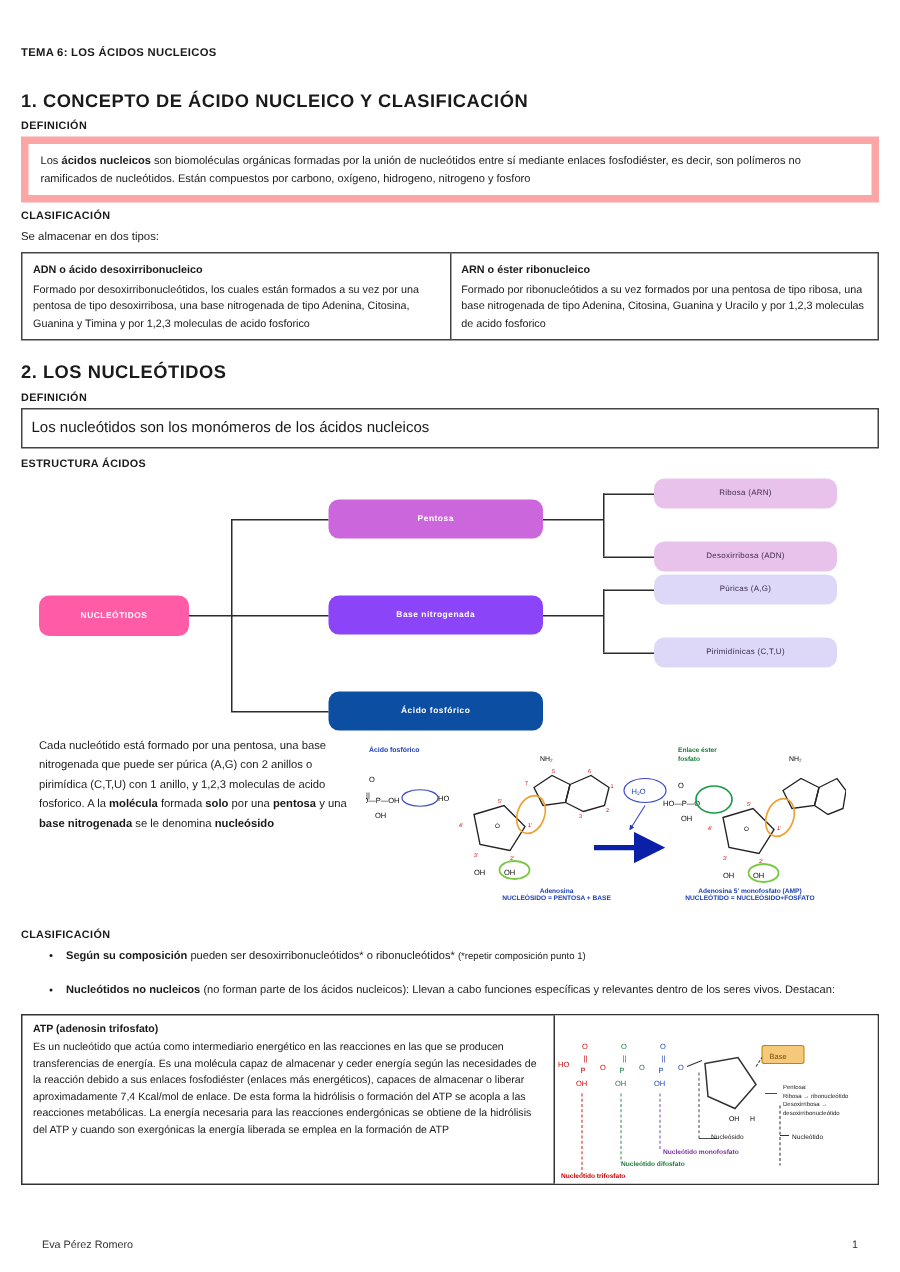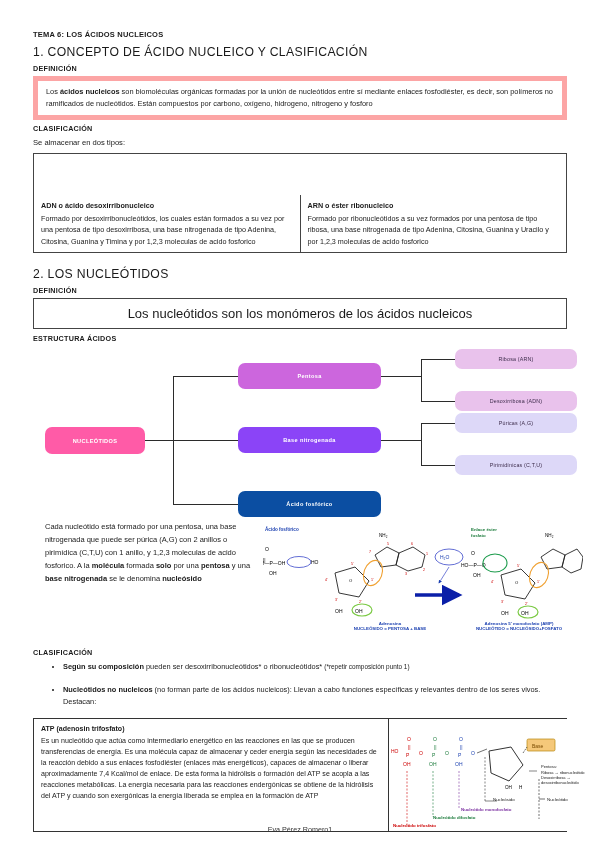--- a/index.html
+++ b/index.html
@@ -5,44 +5,44 @@
   * { box-sizing: border-box; }
   html, body { margin:0; padding:0; }
   body {
     width:600px; height:848px;
     background:#ffffff;
     font-family:"Liberation Sans", sans-serif;
     color:#1a1a1a;
     position:relative;
     overflow:hidden;
   }
-  .page { position:relative; width:600px; height:848px; padding:0 33px; }
+  .page { position:relative; width:600px; height:848px; padding:0 14px; }
 
   .doc-header { font-size:7.5px; font-weight:bold; letter-spacing:.2px; padding-top:30px; }
 
   h1.section-title {
-    font-size:12.2px; font-weight:normal; letter-spacing:.35px;
-    margin:6px 0 5px 0;
+    font-size:12.2px; font-weight:bold; letter-spacing:.35px;
+    margin:21px 0 5px 0;
   }
   .sublabel { font-size:7.2px; font-weight:bold; letter-spacing:.25px; margin:0 0 3px 0; }
 
   .box {
     border:5px solid #fca5a5; padding:5px 8px;
     font-size:7.4px; line-height:1.62;
   }
   .box b { font-weight:bold; }
 
   .plain-line { font-size:7.6px; margin:4px 0 5px 0; line-height:1.5; }
 
   .two-col { display:flex; border:1px solid #444; }
-  .two-col .col { flex:1; padding:5px 7px; font-size:7.2px; line-height:1.6;margin-top:41px; }
+  .two-col .col { flex:1; padding:5px 7px; font-size:7.2px; line-height:1.6; }
   .two-col .col:first-child { border-right:1px solid #444; }
   .col .col-title { font-weight:bold; display:block; margin-bottom:1px; }
 
-  .center-box { border:1px solid #444; text-align:center; padding:7px 6px; font-size:13px; }
+  .center-box { border:1px solid #444; padding:7px 6px; font-size:10px; }
 
   
   .diagram { position:relative; height:170px; margin-top:6px; }
   .node {
     position:absolute; border-radius:7px; display:flex;
     align-items:center; justify-content:center; text-align:center;
     font-size:5.6px; letter-spacing:.35px; font-weight:bold; color:#fff;
     padding:2px 4px; line-height:1.2;
   }
   .node.soft { color:#3c2b4a; font-weight:normal; font-size:5.3px; letter-spacing:.2px; }
@@ -59,21 +59,21 @@
   ul.bullets li b { font-weight:bold; }
   .small-note { font-size:6.4px; }
 
   .atp-wrap { display:flex; border:1px solid #333; margin-top:4px; }
   .atp-text { flex:0 0 355px; padding:5px 7px; border-right:1px solid #333; font-size:7.05px; line-height:1.55; }
   .atp-text .t { font-weight:bold; display:block; margin-bottom:1px; }
   .atp-fig { flex:1; position:relative; background:#fff; }
 
   .footer {
     position:absolute; left:28px; right:28px; bottom:14px;
-    display:flex; justify-content:center;
+    display:flex; justify-content:space-between;
     font-size:7.2px; color:#333;
   }
 
   svg { display:block; }
 </style>
 </head>
 <body>
 
 <div class="page">
 

